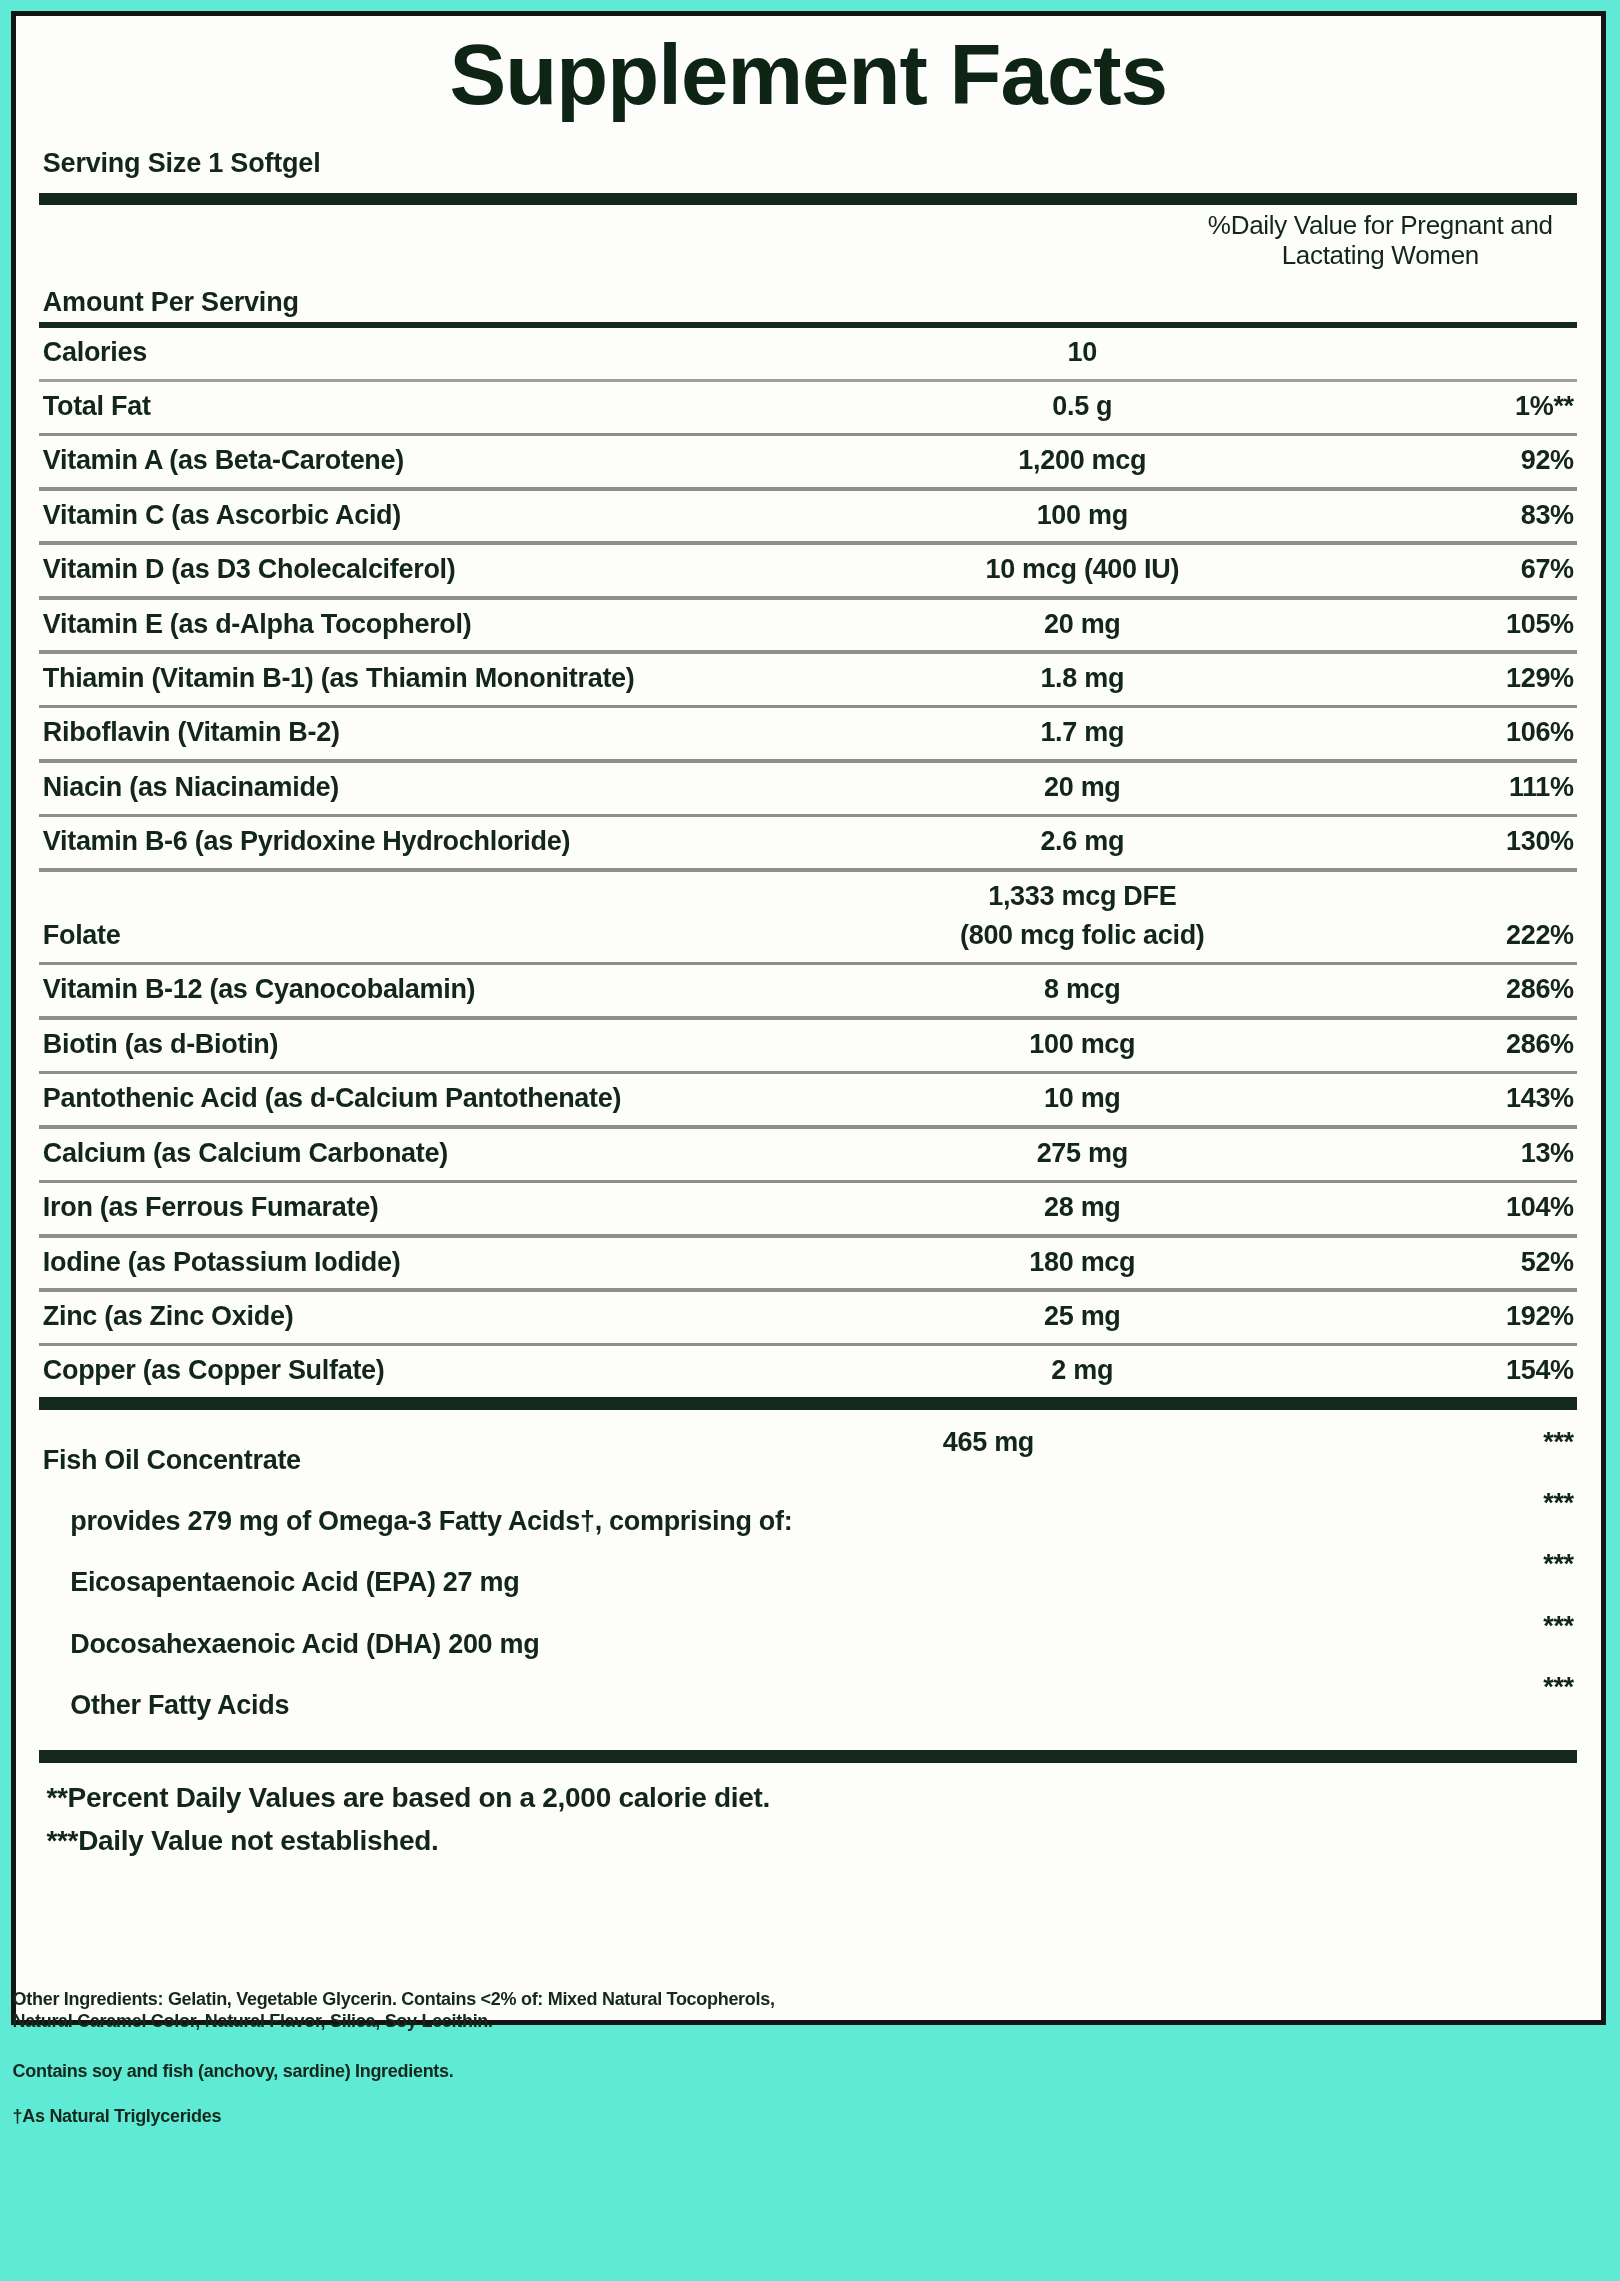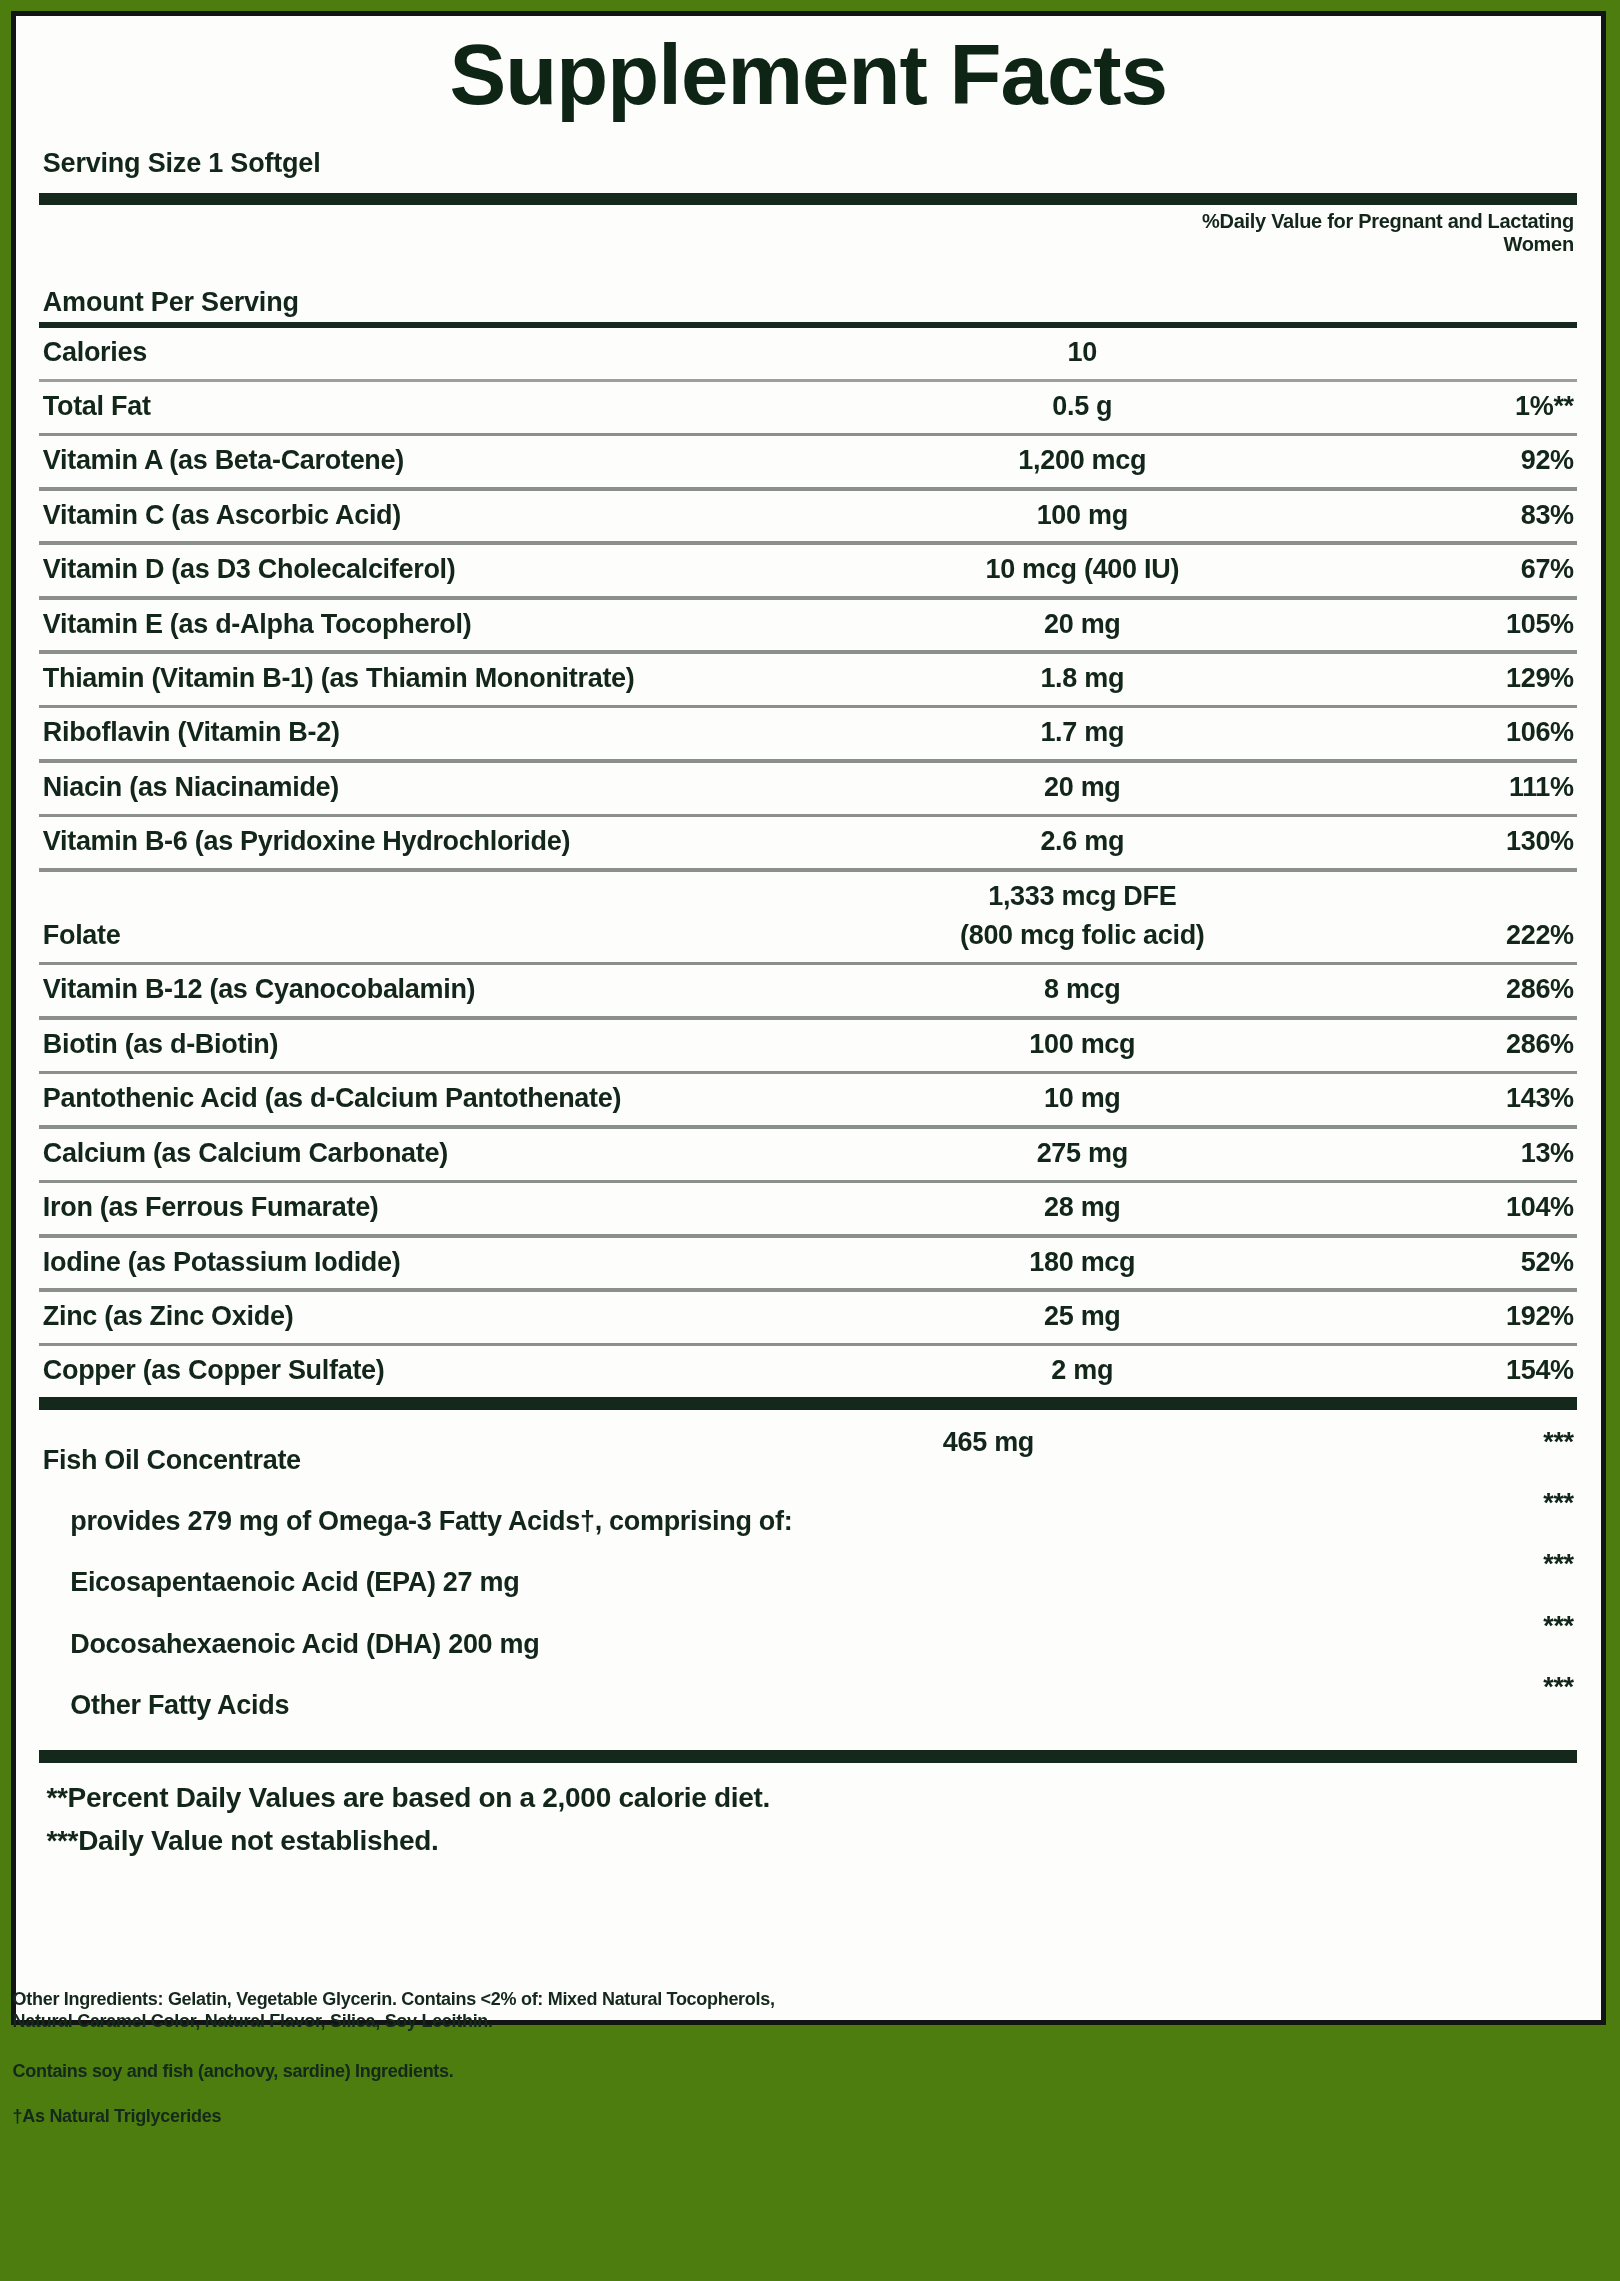--- a/index.html
+++ b/index.html
@@ -13,21 +13,21 @@
     font-family: "Liberation Sans", sans-serif;
     color: #12261a;
     -webkit-font-smoothing: antialiased;
   }
 
   .page {
     position: relative;
     width: 1620px;
     height: 2282px;
     box-sizing: border-box;
-    background: #4d7c0f;
+    background: #5eead4;
   }
 
   
   .panel {
     position: absolute;
     left: 10.8px;
     top: 10.8px;
     width: 1595px;
     height: 2014px;
     box-sizing: border-box;
@@ -82,23 +82,23 @@
   
   .dv-header {
     position: relative;
     height: 117px;
   }
   .dv-header-text {
     position: absolute;
     right: 3.6px;
     top: 5.4px;
     width: 387px;
-    text-align: right;
-    font-size: 20px;
-    font-weight: bold;
+    text-align: center;
+    font-size: 26px;
+    font-weight: normal;
     line-height: 1.16;
     letter-spacing: -0.3px;
   }
   .amount-per-serving {
     position: absolute;
     left: 3.6px;
     bottom: 3.6px;
     font-size: 27px;
     font-weight: bold;
     letter-spacing: -0.2px;

